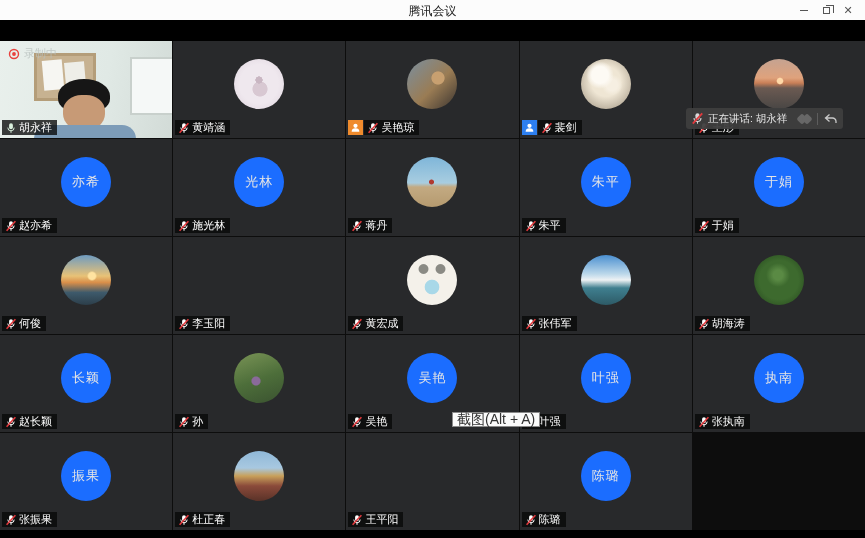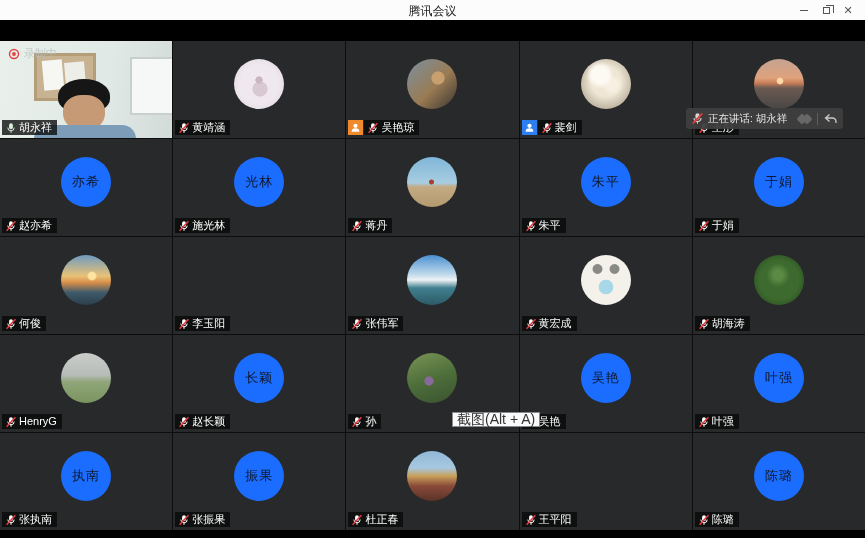--- a/index.html
+++ b/index.html
@@ -23,21 +23,21 @@
   .stage { flex:1; background:#000; position:relative; padding-top:21px; }
   .grid { display:grid; grid-template-columns:repeat(5,1fr); grid-template-rows:repeat(5,97px);
     gap:1px; width:865px; background:#0d0d0d; }
   .tile { background:#28292b; position:relative; overflow:hidden; }
   .tile.active { box-shadow:inset 0 0 0 2px #27a567; }
 
   
   .avatar { position:absolute; left:50%; top:18px; width:50px; height:50px; margin-left:-25px;
     border-radius:50%; display:flex; align-items:center; justify-content:center; overflow:hidden; }
   .avatar.initials { background:#1b6dff; }
-  .avatar .avatar-text { color:#0f172a; font-size:13px; letter-spacing:1px; }
+  .avatar .avatar-text { color:#e5e5e5; font-size:13px; letter-spacing:1px; }
 
   
   .av-sketch-girl { background:radial-gradient(circle at 50% 42%, #c9b6c2 9%, transparent 10%),
     radial-gradient(circle at 52% 60%, #d8c8d2 18%, transparent 20%),
     radial-gradient(circle at 50% 50%, #efe8ee 55%, #ddd2dc 100%); }
   .av-boy-photo { background:radial-gradient(circle at 62% 38%, #c8a070 14%, transparent 16%),
     linear-gradient(135deg, #7a8fa0 0%, #9a7c54 55%, #3a3430 100%); }
   .av-white-flowers { background:radial-gradient(circle at 38% 32%, #fdfaf4 18%, transparent 30%),
     radial-gradient(circle at 62% 52%, #f6efe2 14%, transparent 26%),
     radial-gradient(circle at 50% 45%, #efe6d4 40%, #b9ae9c 78%, #8d8373 100%); }
@@ -368,93 +368,75 @@
           <line x1="1.6" y1="10.8" x2="10.4" y2="1.2" stroke="#e2393d" stroke-width="1.6"></line>
         </svg>
 
         <span class="pname">李玉阳</span>
       </span>
     </div>
   </div>
 
   <div class="tile">
 
+    <div class="avatar photo av-pig-mask"></div>
+
+    <div class="label-row">
+
+      <span class="name-label">
+        <svg class="mic-off" width="12" height="12" viewBox="0 0 12 12">
+          <rect x="4.1" y="1.2" width="3.8" height="6" rx="1.9" fill="#fff"></rect>
+          <path d="M2.8 5.6a3.2 3.2 0 0 0 6.4 0" fill="none" stroke="#fff" stroke-width="1"></path>
+          <line x1="6" y1="8.8" x2="6" y2="10.8" stroke="#fff" stroke-width="1"></line>
+          <line x1="1.6" y1="10.8" x2="10.4" y2="1.2" stroke="#e2393d" stroke-width="1.6"></line>
+        </svg>
+
+        <span class="pname">黄宏成</span>
+      </span>
+    </div>
+  </div>
+
+  <div class="tile">
+
     <div class="avatar photo av-mountain-lake"></div>
 
     <div class="label-row">
 
       <span class="name-label">
         <svg class="mic-off" width="12" height="12" viewBox="0 0 12 12">
           <rect x="4.1" y="1.2" width="3.8" height="6" rx="1.9" fill="#fff"></rect>
           <path d="M2.8 5.6a3.2 3.2 0 0 0 6.4 0" fill="none" stroke="#fff" stroke-width="1"></path>
           <line x1="6" y1="8.8" x2="6" y2="10.8" stroke="#fff" stroke-width="1"></line>
           <line x1="1.6" y1="10.8" x2="10.4" y2="1.2" stroke="#e2393d" stroke-width="1.6"></line>
         </svg>
 
         <span class="pname">张伟军</span>
       </span>
     </div>
   </div>
 
   <div class="tile">
 
-    <div class="avatar photo av-pig-mask"></div>
-
-    <div class="label-row">
-
-      <span class="name-label">
-        <svg class="mic-off" width="12" height="12" viewBox="0 0 12 12">
-          <rect x="4.1" y="1.2" width="3.8" height="6" rx="1.9" fill="#fff"></rect>
-          <path d="M2.8 5.6a3.2 3.2 0 0 0 6.4 0" fill="none" stroke="#fff" stroke-width="1"></path>
-          <line x1="6" y1="8.8" x2="6" y2="10.8" stroke="#fff" stroke-width="1"></line>
-          <line x1="1.6" y1="10.8" x2="10.4" y2="1.2" stroke="#e2393d" stroke-width="1.6"></line>
-        </svg>
-
-        <span class="pname">黄宏成</span>
-      </span>
-    </div>
-  </div>
-
-  <div class="tile">
-
     <div class="avatar photo av-forest"></div>
 
     <div class="label-row">
 
       <span class="name-label">
         <svg class="mic-off" width="12" height="12" viewBox="0 0 12 12">
           <rect x="4.1" y="1.2" width="3.8" height="6" rx="1.9" fill="#fff"></rect>
           <path d="M2.8 5.6a3.2 3.2 0 0 0 6.4 0" fill="none" stroke="#fff" stroke-width="1"></path>
           <line x1="6" y1="8.8" x2="6" y2="10.8" stroke="#fff" stroke-width="1"></line>
           <line x1="1.6" y1="10.8" x2="10.4" y2="1.2" stroke="#e2393d" stroke-width="1.6"></line>
         </svg>
 
         <span class="pname">胡海涛</span>
       </span>
     </div>
   </div>
 
-  <div class="tile">
-
-    <div class="avatar photo av-city-park"></div>
-
-    <div class="label-row">
-
-      <span class="name-label">
-        <svg class="mic-off" width="12" height="12" viewBox="0 0 12 12">
-          <rect x="4.1" y="1.2" width="3.8" height="6" rx="1.9" fill="#fff"></rect>
-          <path d="M2.8 5.6a3.2 3.2 0 0 0 6.4 0" fill="none" stroke="#fff" stroke-width="1"></path>
-          <line x1="6" y1="8.8" x2="6" y2="10.8" stroke="#fff" stroke-width="1"></line>
-          <line x1="1.6" y1="10.8" x2="10.4" y2="1.2" stroke="#e2393d" stroke-width="1.6"></line>
-        </svg>
-
-        <span class="pname">HenryG</span>
-      </span>
-    </div>
-  </div>
 
   <div class="tile">
 
     <div class="avatar initials">
       <span class="avatar-text">长颖</span>
     </div>
     <div class="label-row">
 
       <span class="name-label">
         <svg class="mic-off" width="12" height="12" viewBox="0 0 12 12">

